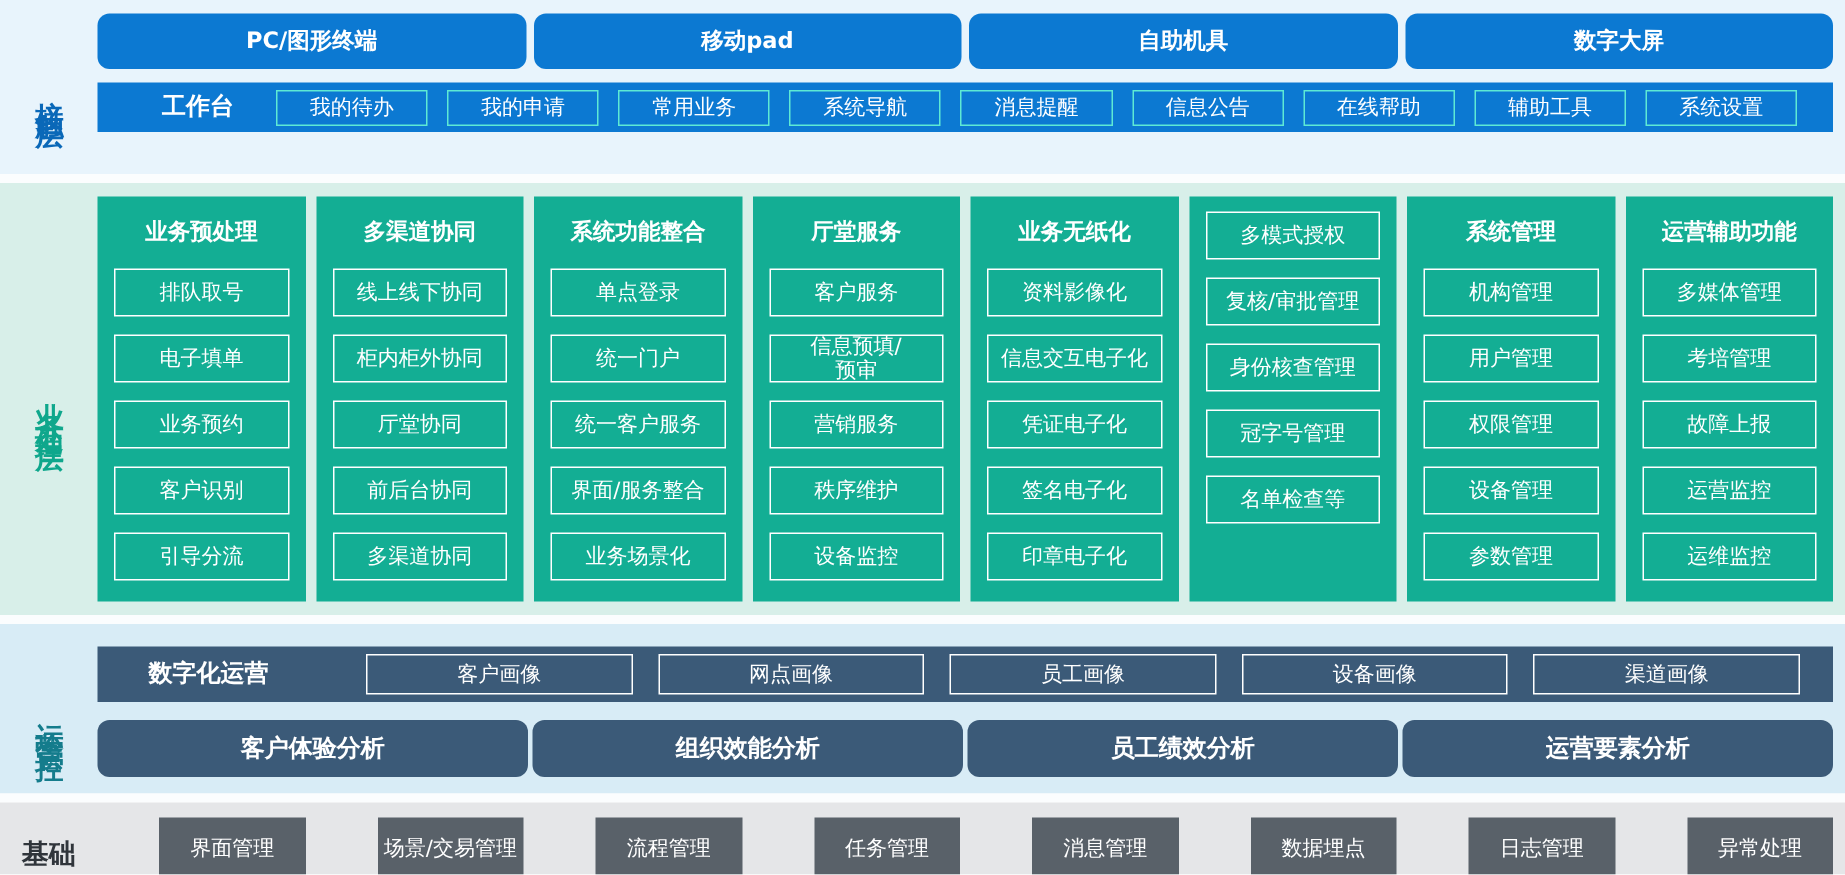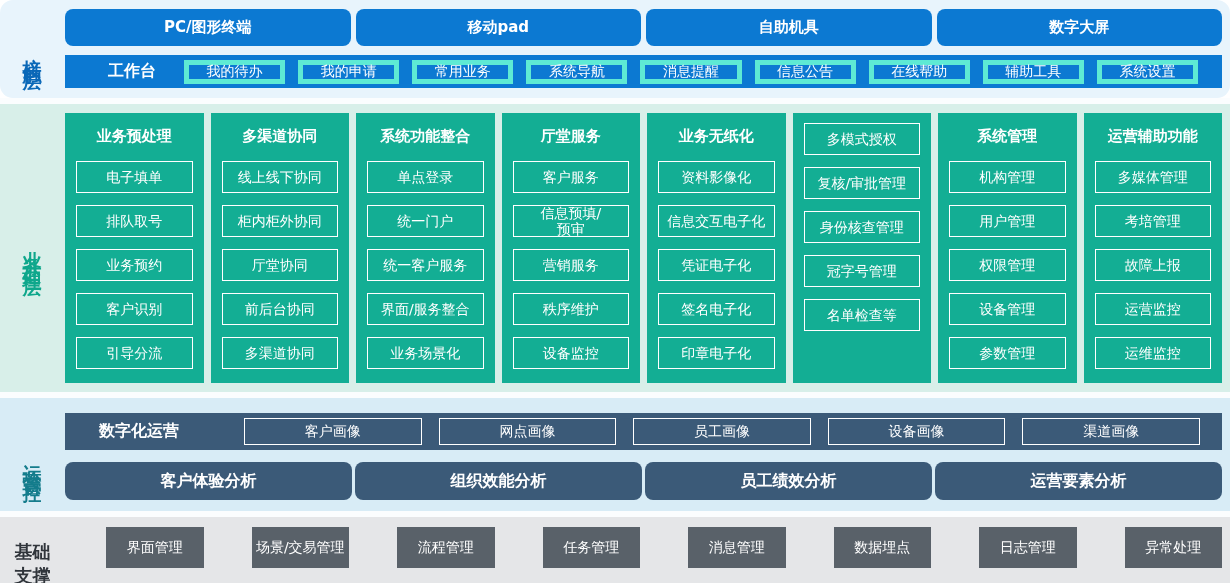--- a/index.html
+++ b/index.html
@@ -1,20 +1,20 @@
 <!DOCTYPE html>
 <html><head>
 <meta charset="utf-8">
 <style>
   * { margin:0; padding:0; box-sizing:border-box; }
   body { font-family:"DejaVu Sans","Liberation Sans",sans-serif; background:#fff; }
   .page { width:1230px; height:583px; overflow:hidden; background:#fff; }
 
   .band { display:flex; }
-  .band1 { height:98px;  background:#e8f4fc; padding-top:9px;border-radius:13px; }
+  .band1 { height:116px;  background:#e8f4fc; padding-top:9px; }
   .band2 { height:288px; background:#d8efe9; padding-top:9px; }
   .band3 { height:113px; background:#d8ecf6; padding-top:15px; }
   .band4 { height:84px;  background:#e5e6e8; padding-top:10px; }
   .gap { height:6px; background:#fbfdfe; }
 
   .gutter { width:65px; flex:0 0 65px; display:flex; align-items:center; justify-content:center; }
   .content { flex:1; padding-right:8px; }
 
   .vlabel { writing-mode:vertical-rl; text-orientation:upright; font-weight:bold;
             font-size:19px; letter-spacing:7px; line-height:1; }
@@ -24,21 +24,21 @@
   .hlabel { width:42px; font-size:18px; font-weight:bold; color:#30353b;
             line-height:1.35; text-align:center; }
 
   
   .terminal-row { display:flex; gap:5px; height:37px; }
   .terminal-btn { flex:1; background:#0c79d2; border-radius:8px; color:#fff;
                   font-size:15px; font-weight:bold; display:flex; align-items:center; justify-content:center; }
   .wb-bar { margin-top:9px; height:33px; background:#0c79d2; display:flex;
             align-items:center; padding:0 24px 0 28px; gap:13px; }
   .wb-label { width:78px; flex:0 0 78px; color:#fff; font-size:16px; font-weight:bold; text-align:center; }
-  .wb-btn { flex:1; height:24px; border:5px solid #5eead4; color:#fff; font-size:14px;
+  .wb-btn { flex:1; height:24px; border:1px solid #5eead4; color:#fff; font-size:14px;
             display:flex; align-items:center; justify-content:center; }
 
   
   .cols { display:flex; gap:7px; height:270px; }
   .col { flex:1; background:#13ae94; padding:10px 11px 0; }
   .col-title { height:26px; margin-bottom:12px; color:#fff; font-size:15px; font-weight:bold;
                display:flex; align-items:center; justify-content:center; white-space:nowrap; }
   .col-btn { height:32px; margin-bottom:12px; border:1px solid #fff; color:#fff; font-size:14px;
              line-height:1.15; display:flex; align-items:center; justify-content:center;
              text-align:center; white-space:pre-line; }
@@ -93,22 +93,22 @@
 
   <section class="band band2">
     <div class="gutter">
       <div class="vlabel lbl-green">业务处理层</div>
     </div>
     <div class="content">
       <div class="cols">
 
         <div class="col">
           <div class="col-title">业务预处理</div>
+          <div class="col-btn">排队取号</div>
           <div class="col-btn">电子填单</div>
-          <div class="col-btn">排队取号</div>
           <div class="col-btn">业务预约</div>
           <div class="col-btn">客户识别</div>
           <div class="col-btn">引导分流</div>
         </div>
 
         <div class="col">
           <div class="col-title">多渠道协同</div>
           <div class="col-btn">线上线下协同</div>
           <div class="col-btn">柜内柜外协同</div>
           <div class="col-btn">厅堂协同</div>

